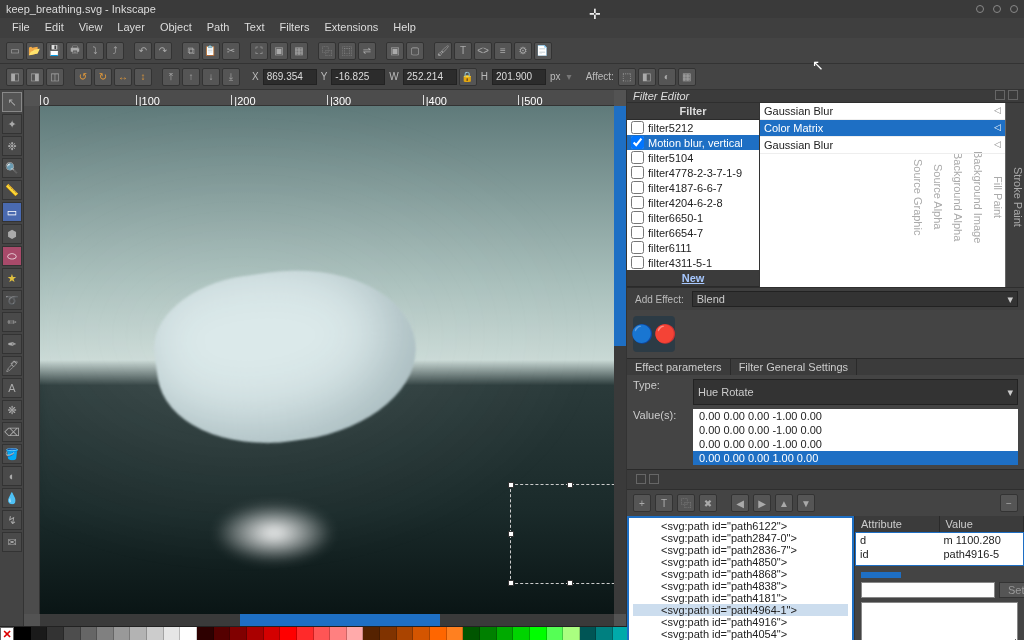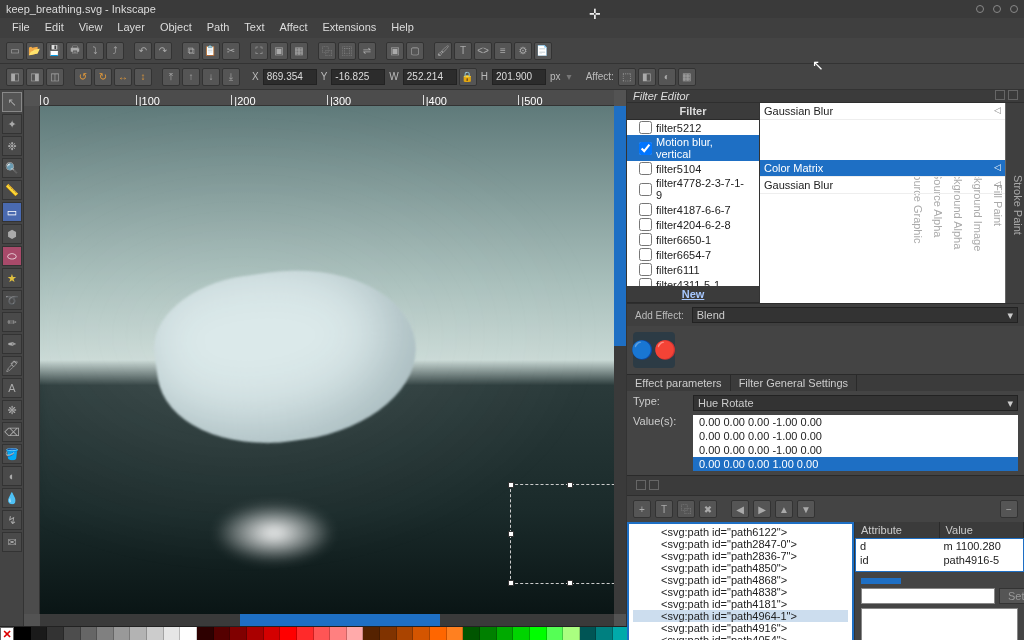--- a/index.html
+++ b/index.html
@@ -35,43 +35,43 @@
 .hscroll { position:absolute; left:16px; right:12px; bottom:0; height:12px; background:#3a3a3a;}
 .hscroll .thumb { position:absolute; left:200px; width:200px; height:100%; background:#1e6fc4;}
 .panels { width: 398px; background:#444; display:flex; flex-direction:column; border-left:1px solid #333;}
 .panel-header { height:20px; background:#3b3b3b; display:flex; align-items:center; justify-content:space-between; padding:0 6px; color:#ddd; font-style:italic; border-bottom:1px solid #2e2e2e;}
 .panel-header .ctrls span{ display:inline-block; width:10px; height:10px; border:1px solid #666; margin-left:3px; cursor:pointer;}
 .fe-body { display:flex; height:200px;}
 .filter-col { width:133px; border-right:1px solid #333; display:flex; flex-direction:column;}
 .col-head { background:#3b3b3b; text-align:center; padding:2px; border-bottom:1px solid #2a2a2a; color:#ddd; font-weight:600;}
 .col-head.link { color:#a7c8ff; text-decoration:underline;}
 .filter-list { flex:1; background:#fff; color:#222; overflow:hidden;}
-.filter-list .item { display:flex; align-items:center; gap:4px; padding:1px 12px; cursor:pointer;}
+.filter-list .item { display:flex; align-items:center; gap:4px; padding:1px 4px; cursor:pointer;}
 .filter-list .item input{ margin:0;}
 .filter-list .item.sel { background:#1e6fc4; color:#fff;}
 .prim-col { flex:1; display:flex; flex-direction:column;}
 .tabs-row { display:flex; background:#3b3b3b; }
 .tabs-row .tab { padding:2px 8px; color:#ddd; border-right:1px solid #2a2a2a; cursor:pointer;}
 .tabs-row .tab.active { background:#444;}
 .prim-area { flex:1; display:flex;}
 .prim-list { flex:1; background:#fff; color:#222; border-right:1px solid #666;}
 .prim-list .item { padding:2px 4px; border-bottom:1px solid #eee; position:relative; cursor:pointer;}
-.prim-list .item.sel { background:#1e6fc4; color:#fff;margin-top:40px;}
+.prim-list .item.sel { background:#1e6fc4; color:#fff;}
 .vlabels { width:18px; background:#3f3f3f; display:flex; flex-direction:column; align-items:center; gap:8px; padding-top:4px; color:#aaa; font-size:8px; writing-mode:vertical-rl; text-orientation:mixed;}
 .add-effect { display:flex; align-items:center; gap:6px; padding:3px 6px; background:#3f3f3f; border-top:1px solid #2e2e2e;}
 .add-effect .sel { flex:1; height:16px; background:#333; border:1px solid #222; color:#ccc; padding:0 4px; display:flex; justify-content:space-between; align-items:center; cursor:pointer;}
 .desc-row { display:flex; gap:8px; padding:6px; background:#444;}
 .desc-icon { width:42px; height:36px; background:#2c3b45; border-radius:4px; display:flex; align-items:center; justify-content:center; font-size:18px;}
 .desc-row .txt { flex:1; color:#bbb; font-size:10px; line-height:1.3;}
 .params-head { display:flex; background:#3b3b3b; border-top:1px solid #2a2a2a;}
 .params-head span{ padding:2px 8px; border-right:1px solid #2a2a2a;}
 .params-body { background:#444; padding:4px 6px; display:flex; flex-direction:column; gap:4px;}
 .params-body .row { display:flex; align-items:flex-start; gap:0;}
 .params-body .row label { width:60px; color:#ccc;}
-.hue-sel { flex:1; height:16px; background:#333; border:1px solid #222; color:#ccc; padding:0 4px; display:flex; justify-content:space-between; align-items:center; cursor:pointer;}
+.hue-sel { flex:1; height:26px; background:#333; border:1px solid #222; color:#ccc; padding:0 4px; display:flex; justify-content:space-between; align-items:center; cursor:pointer;}
 .matrix { flex:1; background:#fff; color:#222; font-family: monospace;}
 .matrix .mrow { padding:1px 6px;}
 .matrix .mrow.sel { background:#1e6fc4; color:#fff;}
 .xml-panel { flex:1; display:flex; flex-direction:column; border-top:1px solid #2a2a2a;}
 .xml-tools { display:flex; gap:4px; padding:4px 6px; background:#444;}
 .xml-body { flex:1; display:flex; min-height:0;}
 .xml-tree { flex:1; background:#fff; color:#222; overflow:hidden; border:2px solid #1e6fc4; padding:2px 4px; font-size:10px;}
 .xml-tree .node { padding:0 0 0 28px; white-space:nowrap;}
 .xml-tree .node.sel { background:#cde;}
 .xml-attrs { width:170px; display:flex; flex-direction:column; background:#444; border-left:1px solid #333;}
@@ -106,21 +106,21 @@
 </div>
 
 <div class="menubar">
   <span>File</span>
   <span>Edit</span>
   <span>View</span>
   <span>Layer</span>
   <span>Object</span>
   <span>Path</span>
   <span>Text</span>
-  <span>Affect</span>
+  <span>Filters</span>
   <span>Extensions</span>
   <span>Help</span>
 </div>
 
 <div class="toolbar1">
   <div class="tbtn">▭</div>
   <div class="tbtn">📂</div>
   <div class="tbtn">💾</div>
   <div class="tbtn">🖶</div>
   <div class="tbtn">⤵</div>

